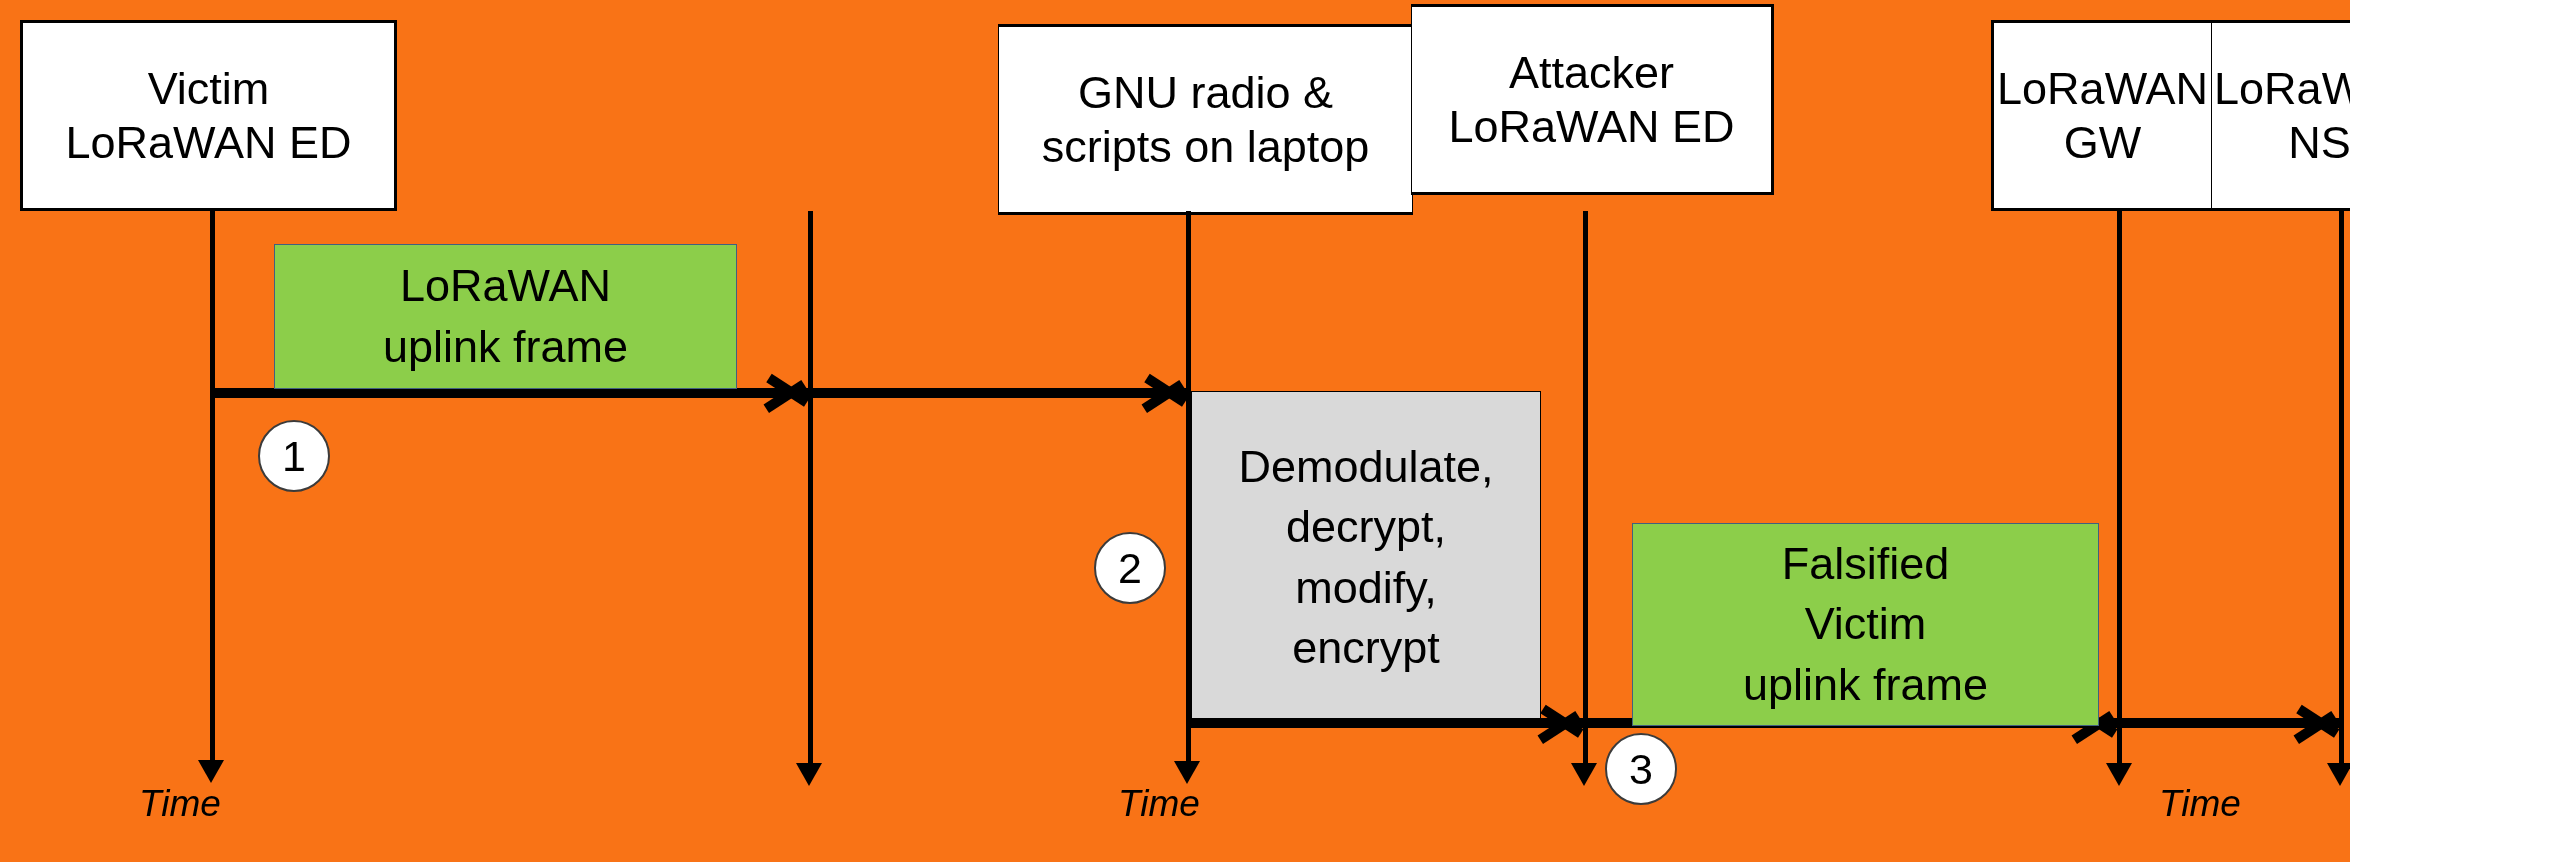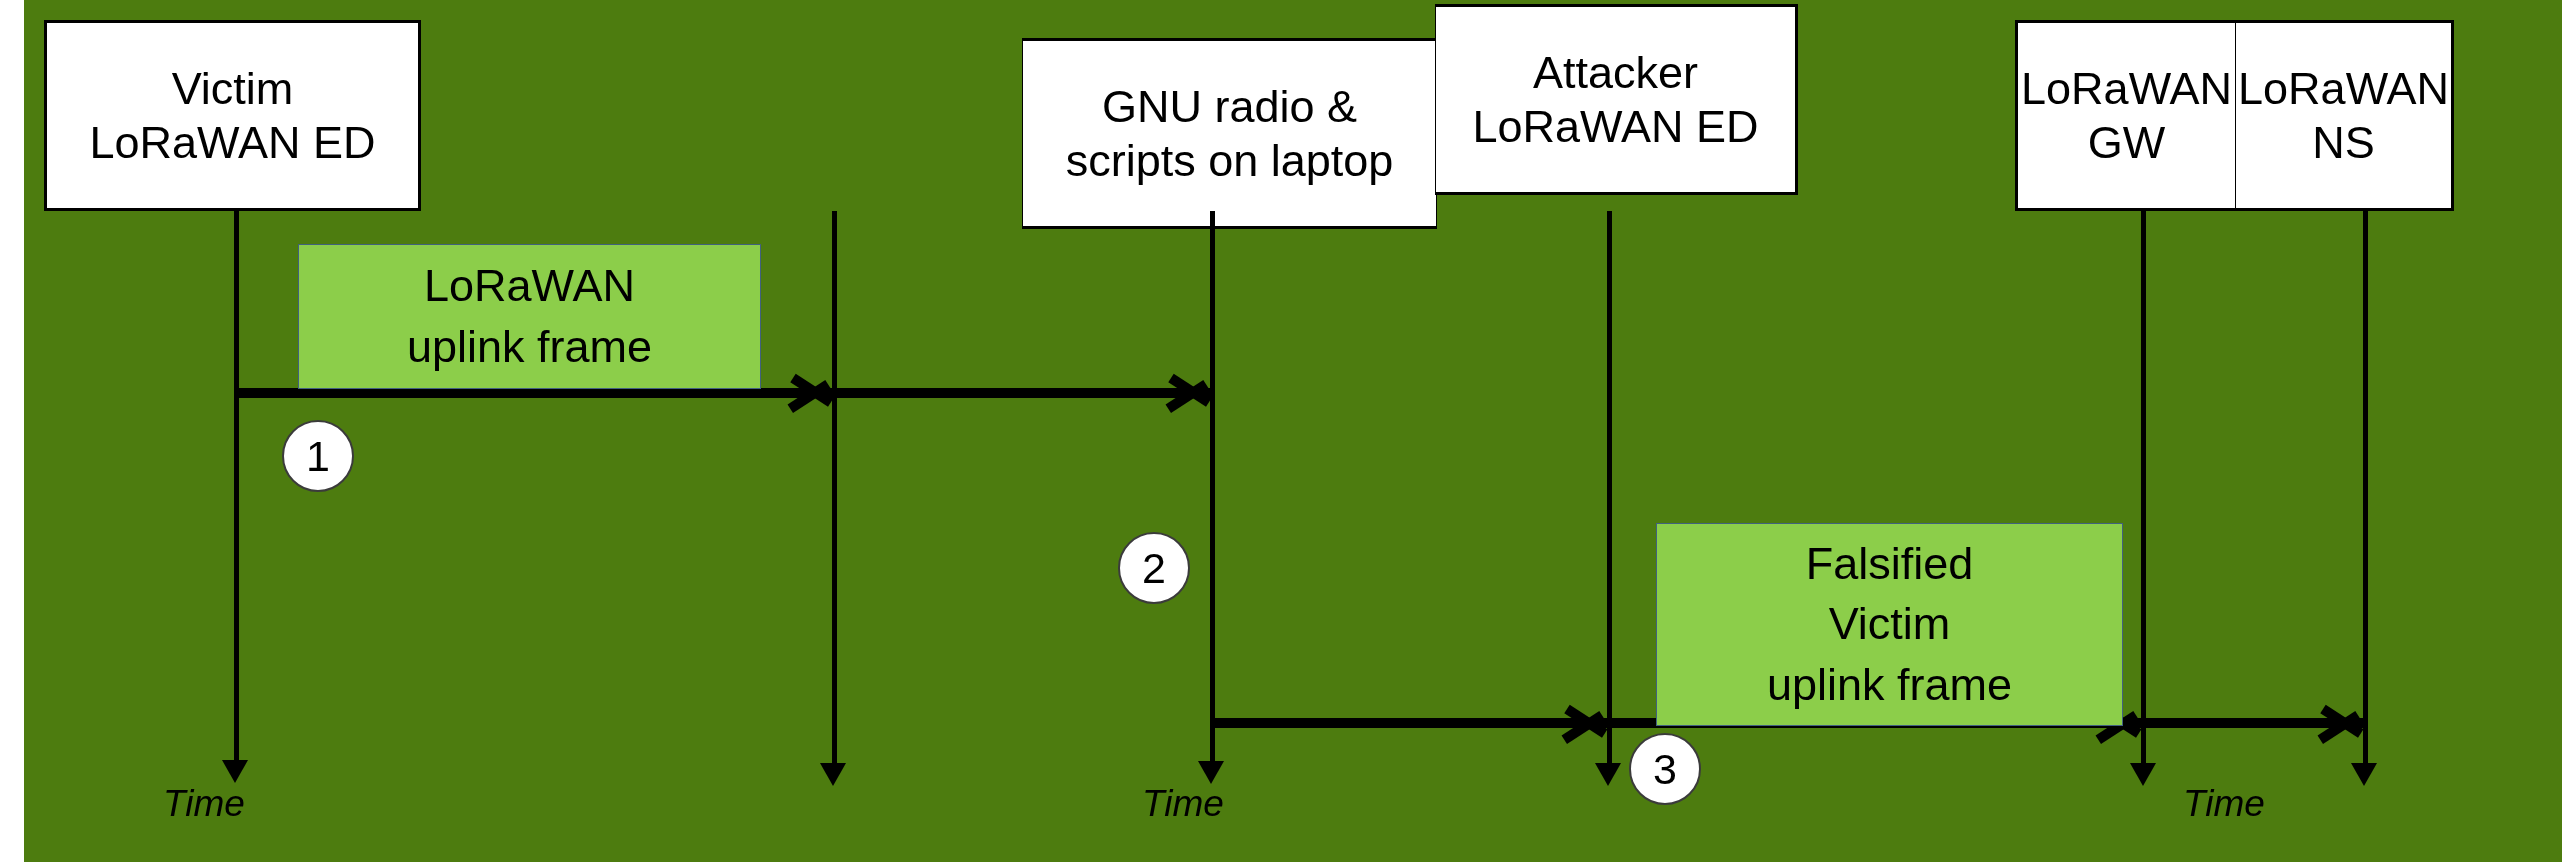--- a/index.html
+++ b/index.html
@@ -5,25 +5,24 @@
   html, body {
     margin: 0;
     padding: 0;
     background: #ffffff;
   }
   body {
     font-family: "Liberation Sans", sans-serif;
   }
   #canvas {
     position: relative;
-    width: 2538px;
+    width: 2350px;
     height: 863px;
-    background: #4d7c0f;
+    background: #f97316;
     overflow: hidden;
-    margin-left: 24px;
   }
 
   
   .participant {
     position: absolute;
     box-sizing: border-box;
     border: 3.6px solid #000000;
     background: #ffffff;
     display: flex;
     align-items: center;
@@ -138,21 +137,21 @@
 <body>
 
 <div id="canvas">
 
   <div class="participant" style="left:20px; top:20px; width:377px; height:191px;">
     <span class="plabel">Victim
 LoRaWAN ED</span>
   </div>
 
 
-  <div class="participant joined-left joined-right" style="left:998px; top:38px; width:415px; height:191px;">
+  <div class="participant joined-left joined-right" style="left:998px; top:24px; width:415px; height:191px;">
     <span class="plabel">GNU radio &amp;
 scripts on laptop</span>
   </div>
 
   <div class="participant joined-left" style="left:1411px; top:4px; width:363px; height:191px;">
     <span class="plabel">Attacker
 LoRaWAN ED</span>
   </div>
 
   <div class="participant joined-right" style="left:1991px; top:20px; width:221px; height:191px;">
@@ -189,20 +188,26 @@
 
   <div class="note frame" style="left:274px; top:244px; width:463px; height:145px;">
     <span class="nlabel">LoRaWAN
 uplink frame</span>
   </div>
 
   <div class="step" style="left:258px; top:420px; width:72px; height:72px;">
     <span>1</span>
   </div>
 
+  <div class="note process" style="left:1191px; top:391px; width:350px; height:333px;">
+    <span class="nlabel">Demodulate,
+decrypt,
+modify,
+encrypt</span>
+  </div>
 
   <div class="step" style="left:1094px; top:532px; width:72px; height:72px;">
     <span>2</span>
   </div>
 
   <div class="msg-line" style="left:1186px; top:718px; width:1158px;"></div>
   <div class="msg-head" style="left:1543px; top:699px;"></div>
   <div class="msg-head" style="left:2077px; top:699px;"></div>
   <div class="msg-head" style="left:2299px; top:699px;"></div>
 

